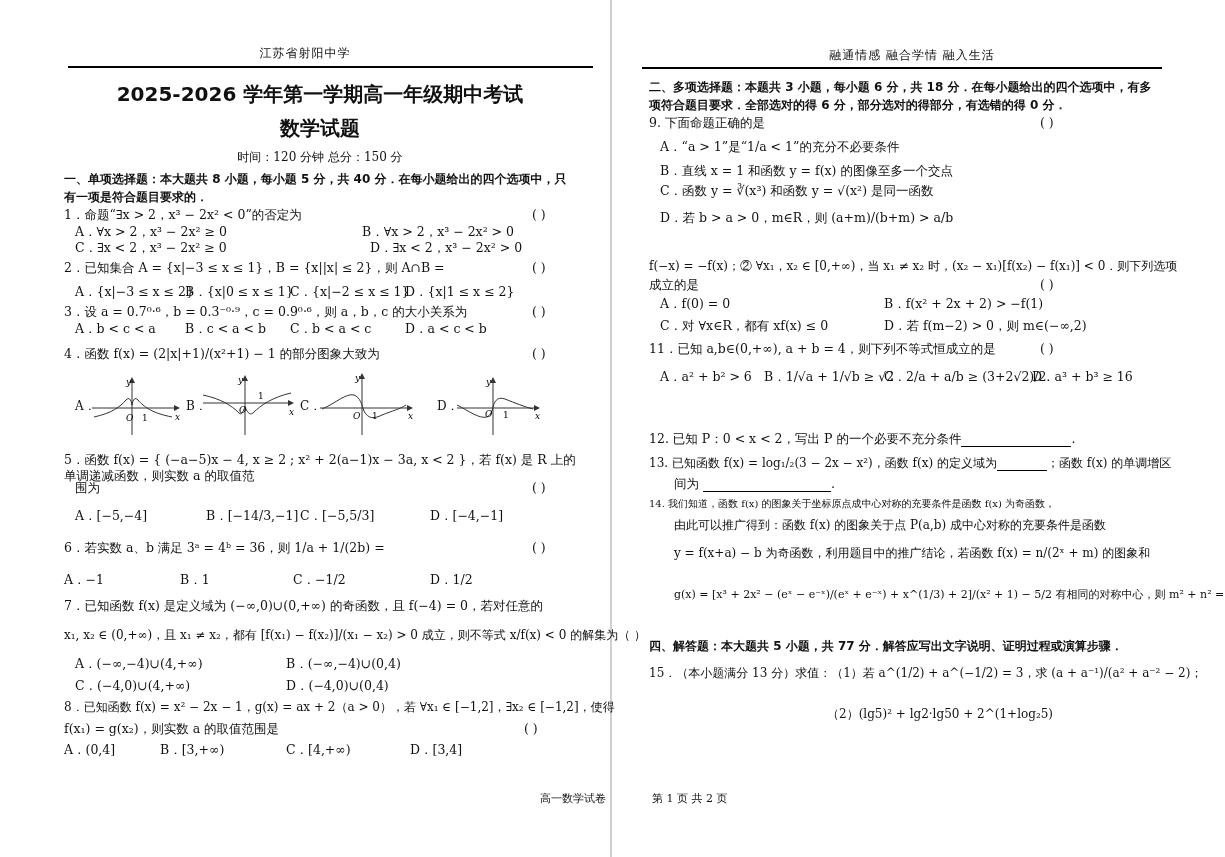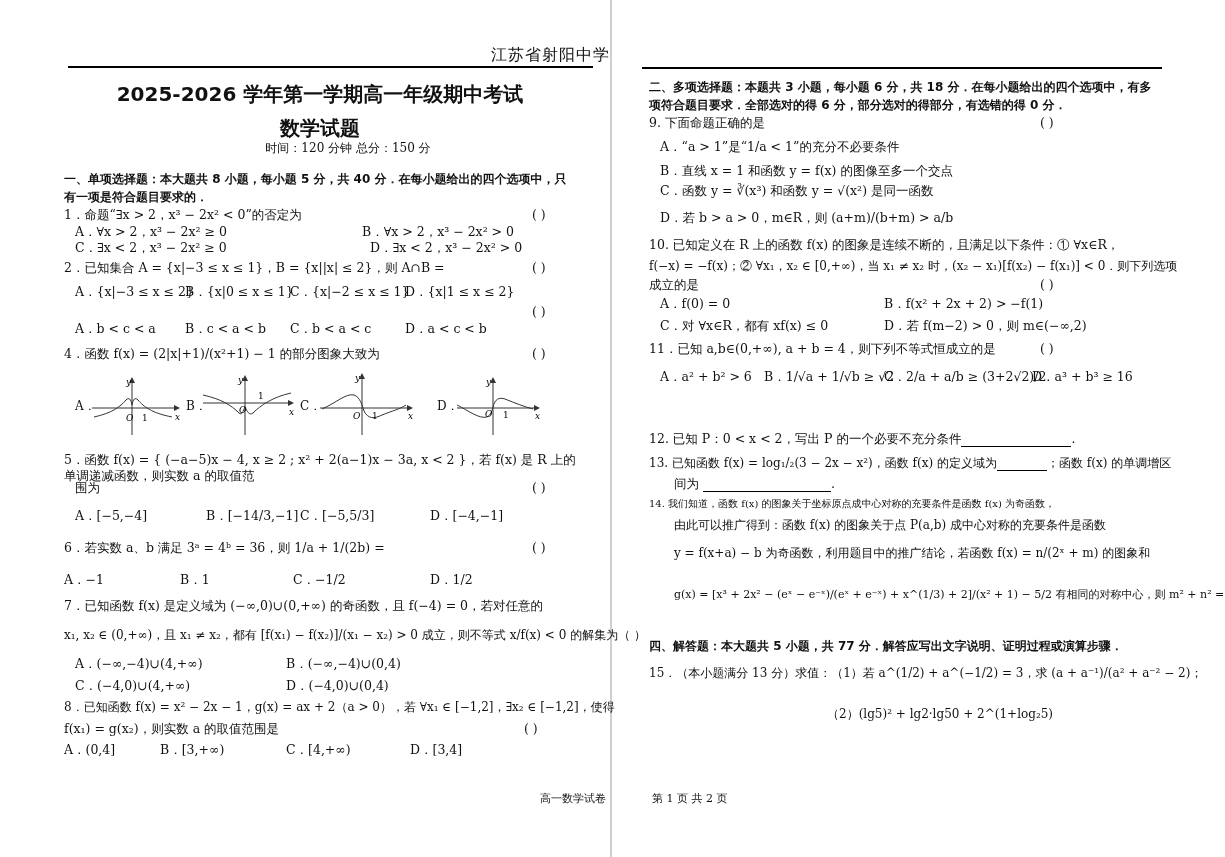--- a/index.html
+++ b/index.html
@@ -1,21 +1,21 @@
 <!DOCTYPE html>
 <html><head>
 <meta charset="utf-8">
 <style>
   html,body{margin:0;padding:0;background:#fff;}
   body{width:1225px;height:857px;position:relative;overflow:hidden;font-family:"DejaVu Serif","Liberation Serif",serif;color:#111;}
   .page{position:absolute;top:0;height:857px;}
   #left{left:0;width:610px;}
   #right{left:612px;width:613px;}
   .divider{position:absolute;left:610px;top:0;width:2px;height:857px;background:#cfcfcf;}
-  .hdr{position:absolute;font-size:16px;letter-spacing:1px;text-align:right;}
+  .hdr{position:absolute;font-size:12px;letter-spacing:1px;text-align:center;}
   .hrule{position:absolute;height:2px;background:#000;}
   .t{position:absolute;white-space:nowrap;font-size:12.5px;line-height:16px;}
   .b{font-family:"DejaVu Sans","Liberation Sans",sans-serif;font-weight:bold;font-size:12px;}
   .big{font-family:"DejaVu Sans","Liberation Sans",sans-serif;font-weight:bold;font-size:20px;}
   .mid{font-family:"DejaVu Sans","Liberation Sans",sans-serif;font-weight:bold;font-size:20px;}
   .paren{position:absolute;font-size:12.5px;}
   .graph{position:absolute;}
   .glabel{position:absolute;font-size:12px;}
   .foot{position:absolute;font-size:11px;}
   .blank{display:inline-block;border-bottom:1px solid #000;vertical-align:bottom;}
@@ -24,39 +24,40 @@
 <body>
 
 <div class="divider"></div>
 
 <div id="left" class="page">
   <div class="hdr" style="left:0;width:610px;top:45px;">江苏省射阳中学</div>
   <div class="hrule" style="left:68px;width:525px;top:66px;"></div>
 
   <div class="t big" style="left:0;width:640px;text-align:center;top:86px;font-size:20px;">2025-2026 学年第一学期高一年级期中考试</div>
   <div class="t mid" style="left:0;width:640px;text-align:center;top:120px;">数学试题</div>
-  <div class="t" style="left:0;width:640px;text-align:center;top:140px;font-size:12px;padding-left:28px;">时间：120 分钟    总分：150 分</div>
+  <div class="t" style="left:0;width:640px;text-align:center;top:149px;font-size:12px;">时间：120 分钟    总分：150 分</div>
 
   <div class="t b" style="left:64px;top:171px;">一、单项选择题：本大题共 8 小题，每小题 5 分，共 40 分．在每小题给出的四个选项中，只</div>
   <div class="t b" style="left:64px;top:189px;">有一项是符合题目要求的．</div>
 
   <div class="t" style="left:64px;top:207px;">1．命题“∃x &gt; 2，x³ − 2x² &lt; 0”的否定为</div>
   <div class="paren" style="left:532px;top:207px;">(       )</div>
   <div class="t" style="left:75px;top:224px;">A．∀x &gt; 2，x³ − 2x² ≥ 0</div>
   <div class="t" style="left:362px;top:224px;">B．∀x &gt; 2，x³ − 2x² &gt; 0</div>
   <div class="t" style="left:75px;top:240px;">C．∃x &lt; 2，x³ − 2x² ≥ 0</div>
   <div class="t" style="left:362px;top:240px;margin-left:8px;">D．∃x &lt; 2，x³ − 2x² &gt; 0</div>
 
   <div class="t" style="left:64px;top:260px;">2．已知集合 A = {x|−3 ≤ x ≤ 1}，B = {x||x| ≤ 2}，则 A∩B =</div>
   <div class="paren" style="left:532px;top:260px;">(       )</div>
   <div class="t" style="left:75px;top:284px;">A．{x|−3 ≤ x ≤ 2}</div>
   <div class="t" style="left:185px;top:284px;">B．{x|0 ≤ x ≤ 1}</div>
   <div class="t" style="left:290px;top:284px;">C．{x|−2 ≤ x ≤ 1}</div>
   <div class="t" style="left:405px;top:284px;">D．{x|1 ≤ x ≤ 2}</div>
 
+  <div class="t" style="left:64px;top:304px;">3．设 a = 0.7⁰·⁶，b = 0.3⁻⁰·⁹，c = 0.9⁰·⁶，则 a，b，c 的大小关系为</div>
   <div class="paren" style="left:532px;top:304px;">(       )</div>
   <div class="t" style="left:75px;top:321px;">A．b &lt; c &lt; a</div>
   <div class="t" style="left:185px;top:321px;">B．c &lt; a &lt; b</div>
   <div class="t" style="left:290px;top:321px;">C．b &lt; a &lt; c</div>
   <div class="t" style="left:405px;top:321px;">D．a &lt; c &lt; b</div>
 
   <div class="t" style="left:64px;top:346px;">4．函数 f(x) = (2|x|+1)/(x²+1) − 1 的部分图象大致为</div>
   <div class="paren" style="left:532px;top:346px;">(       )</div>
 
   <div class="glabel" style="left:75px;top:398px;">A．</div>
@@ -138,33 +139,33 @@
   <div class="paren" style="left:524px;top:721px;">(       )</div>
   <div class="t" style="left:64px;top:742px;">A．(0,4]</div>
   <div class="t" style="left:160px;top:742px;">B．[3,+∞)</div>
   <div class="t" style="left:286px;top:742px;">C．[4,+∞)</div>
   <div class="t" style="left:410px;top:742px;">D．[3,4]</div>
 
   <div class="foot" style="left:540px;top:791px;">高一数学试卷</div>
 </div>
 
 <div id="right" class="page">
+  <div class="hdr" style="left:0;width:600px;top:47px;">融通情感   融合学情   融入生活</div>
   <div class="hrule" style="left:30px;width:520px;top:67px;"></div>
 
   <div class="t b" style="left:37px;top:79px;">二、多项选择题：本题共 3 小题，每小题 6 分，共 18 分．在每小题给出的四个选项中，有多</div>
   <div class="t b" style="left:37px;top:97px;">项符合题目要求．全部选对的得 6 分，部分选对的得部分，有选错的得 0 分．</div>
 
   <div class="t" style="left:37px;top:115px;">9. 下面命题正确的是</div>
   <div class="paren" style="left:428px;top:115px;">(       )</div>
   <div class="t" style="left:48px;top:139px;">A．“a &gt; 1”是“1/a &lt; 1”的充分不必要条件</div>
   <div class="t" style="left:48px;top:163px;">B．直线 x = 1 和函数 y = f(x) 的图像至多一个交点</div>
   <div class="t" style="left:48px;top:183px;">C．函数 y = ∛(x³) 和函数 y = √(x²) 是同一函数</div>
   <div class="t" style="left:48px;top:210px;">D．若 b &gt; a &gt; 0，m∈R，则 (a+m)/(b+m) &gt; a/b</div>
 
-  <div class="t" style="left:37px;top:237px;">10. 已知定义在 R 上的函数 f(x) 的图象是连续不断的，且满足以下条件：① ∀x∈R，</div>
   <div class="t" style="left:37px;top:258px;font-size:12px;">f(−x) = −f(x)；② ∀x₁，x₂ ∈ [0,+∞)，当 x₁ ≠ x₂ 时，(x₂ − x₁)[f(x₂) − f(x₁)] &lt; 0．则下列选项</div>
   <div class="t" style="left:37px;top:277px;">成立的是</div>
   <div class="paren" style="left:428px;top:277px;">(       )</div>
   <div class="t" style="left:48px;top:296px;">A．f(0) = 0</div>
   <div class="t" style="left:272px;top:296px;">B．f(x² + 2x + 2) &gt; −f(1)</div>
   <div class="t" style="left:48px;top:318px;">C．对 ∀x∈R，都有 xf(x) ≤ 0</div>
   <div class="t" style="left:272px;top:318px;">D．若 f(m−2) &gt; 0，则 m∈(−∞,2)</div>
 
   <div class="t" style="left:37px;top:341px;">11．已知 a,b∈(0,+∞), a + b = 4，则下列不等式恒成立的是</div>
   <div class="paren" style="left:428px;top:341px;">(       )</div>

